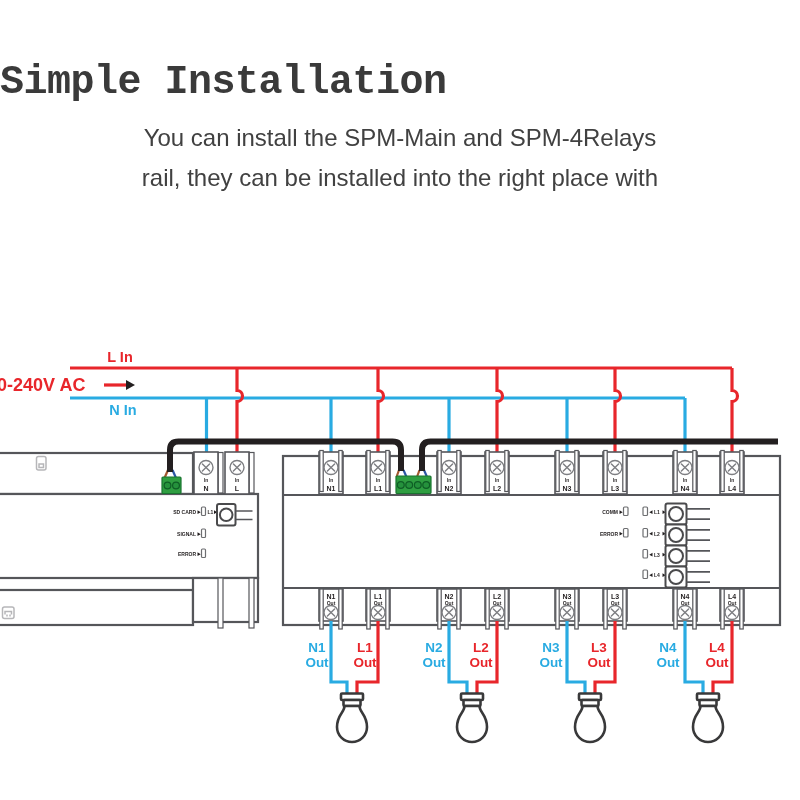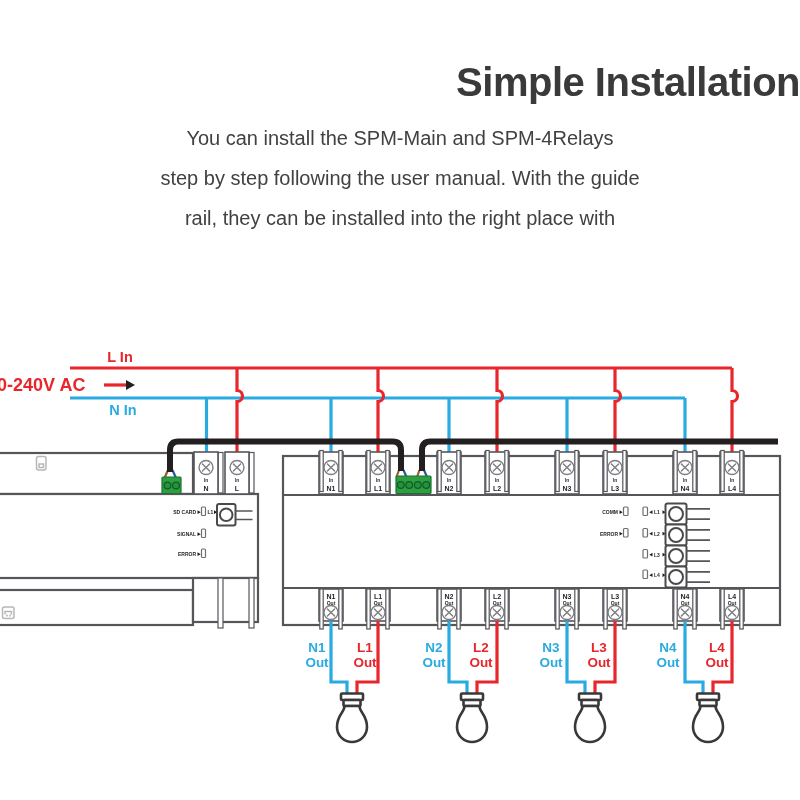--- a/index.html
+++ b/index.html
@@ -1,21 +1,21 @@
 <!DOCTYPE html>
 <html><head>
 <meta charset="utf-8">
 <style>
   html,body{margin:0;padding:0;background:#ffffff;}
   #page{position:relative;width:800px;height:800px;background:#fff;overflow:hidden;
         font-family:"Liberation Sans",sans-serif;}
-  #title{position:absolute;top:60px;left:0;width:800px;text-align:right;
-         font-size:40px;font-weight:700;color:#3a3a3a;letter-spacing:-0.5px;}
+  #title{position:absolute;top:60px;left:0;width:800px;text-align:left;
+         font-size:40px;font-weight:700;color:#3a3a3a;letter-spacing:-0.5px;font-family:Liberation Mono, monospace;}
   #intro{position:absolute;top:118px;left:0;width:800px;text-align:center;
-         font-size:20px;line-height:40px;color:#414141;}
+         font-size:24px;line-height:40px;color:#414141;}
   #diagram{position:absolute;top:0;left:0;}
 
   
   .dev{fill:#fff;stroke:#55565a;stroke-width:2.2;}
   .tb{fill:#fff;stroke:#55565a;stroke-width:1.6;}
   .clip{fill:#fff;stroke:#55565a;stroke-width:1.2;}
   .scr{fill:#fff;stroke:#7d7e82;stroke-width:1.4;}
   .scrx{stroke:#7d7e82;stroke-width:1.4;fill:none;stroke-linecap:round;}
   .wl{stroke:#e8262b;stroke-width:3.2;fill:none;}
   .wn{stroke:#29abe2;stroke-width:3.2;fill:none;}
@@ -41,21 +41,20 @@
   .oln{font:700 13.5px "Liberation Sans",sans-serif;fill:#29abe2;text-anchor:middle;}
   .oll{font:700 13.5px "Liberation Sans",sans-serif;fill:#e8262b;text-anchor:middle;}
 </style>
 </head>
 <body>
 
 <div id="page">
   <div id="title">Simple Installation</div>
   <div id="intro">
     <div>You can install the SPM-Main and SPM-4Relays</div>
-    <div>step by step following the user manual. With the guide</div>
     <div>rail, they can be installed into the right place with</div>
   </div>
 
   <svg id="diagram" width="800" height="800" viewBox="0 0 800 800">
 
     <g>
       <path class="wn" d="M70 398 H685"></path>
       <path class="wn" d="M206.5 398 V453"></path>
       <path class="wn" d="M331 398 V453"></path>
       <path class="wn" d="M449 398 V453"></path>

